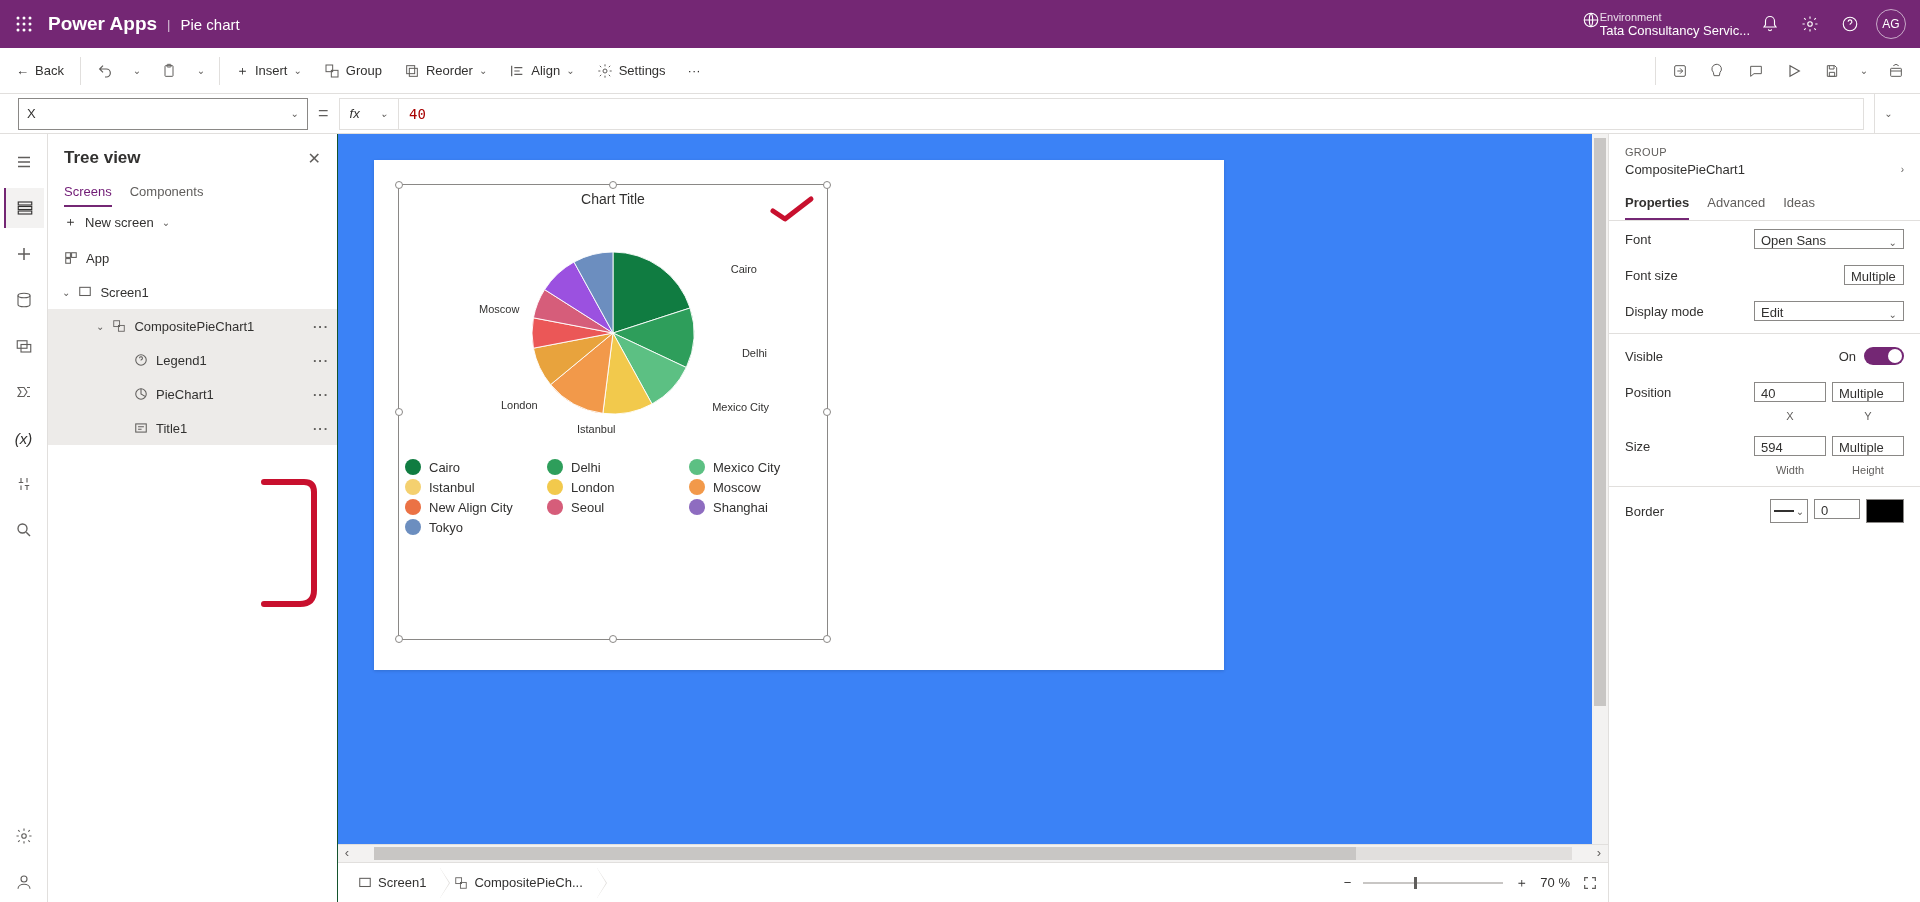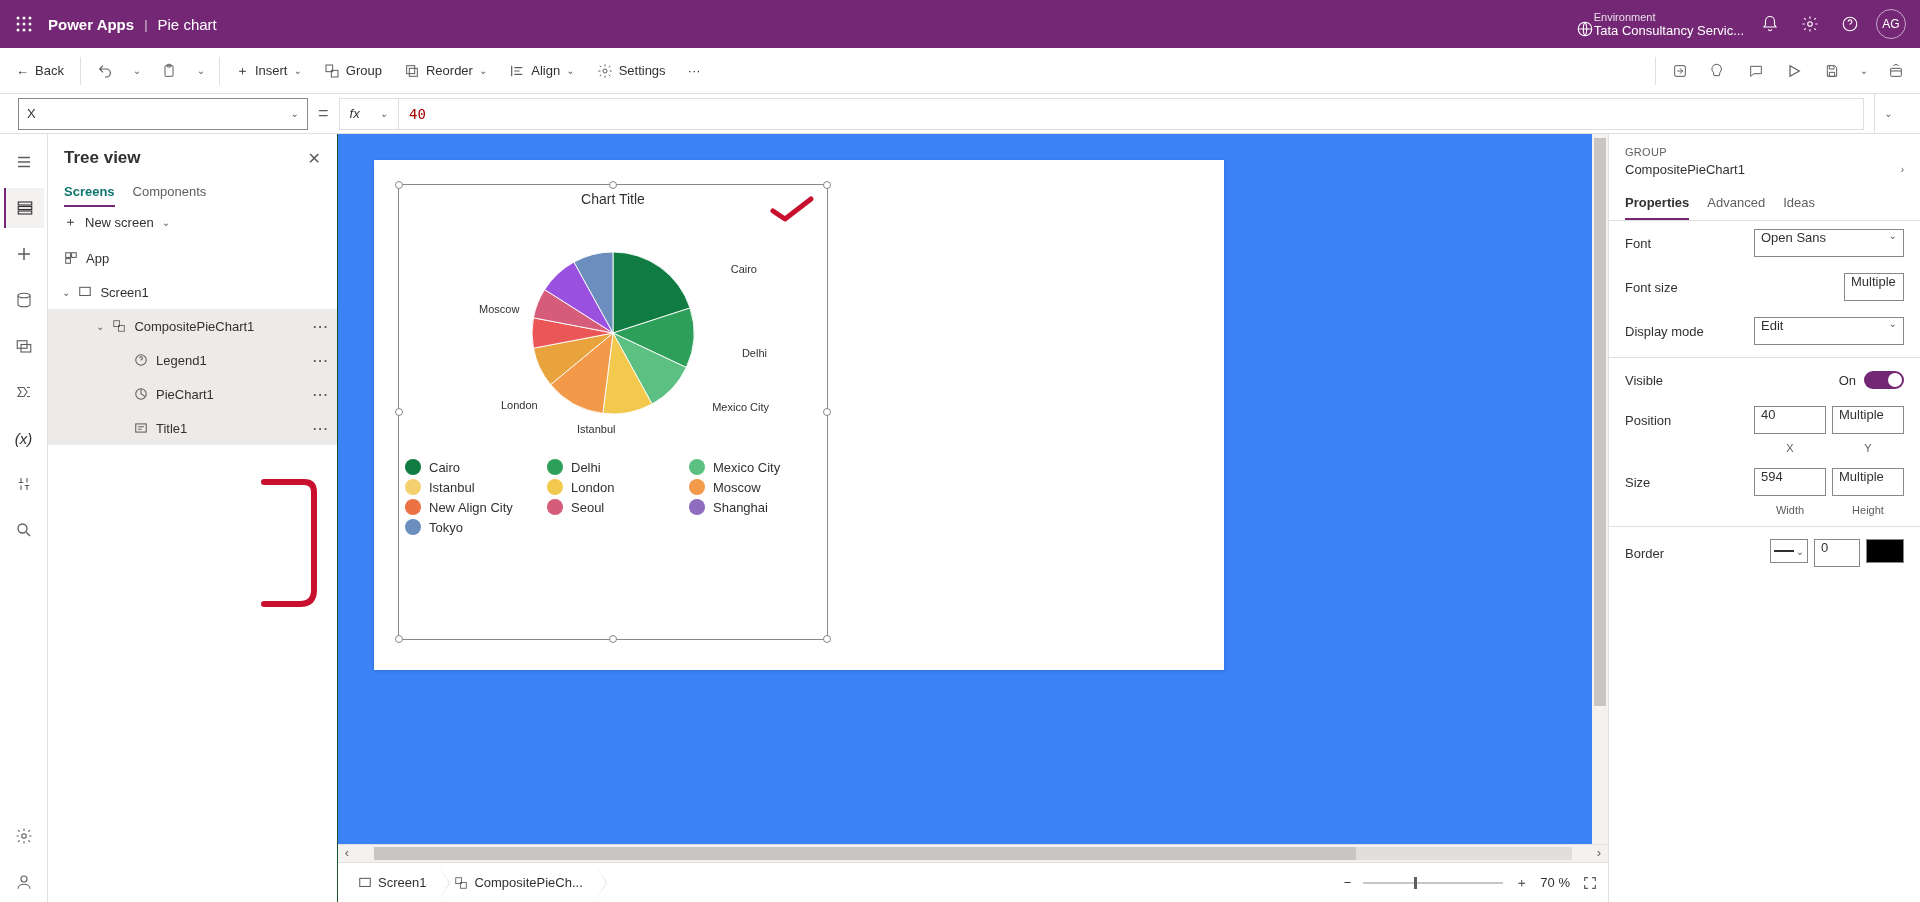--- a/index.html
+++ b/index.html
@@ -1,24 +1,24 @@
 <!DOCTYPE html>
 <html><head>
 <meta charset="utf-8">
 <style>
 *{box-sizing:border-box;margin:0;padding:0;font-family:"Segoe UI",Arial,sans-serif;font-size:13px;color:#323130}
 body{background:#fff;overflow:hidden}
 .topbar{background:#742774;height:48px;display:flex;align-items:center;color:#fff;padding:0 8px}
 .topbar *{color:#fff}
 .waffle{width:32px;height:32px;display:flex;align-items:center;justify-content:center;border-radius:2px}
-.brand{font-size:15px;font-weight:600;margin-left:8px}
+.brand{font-size:19px;font-weight:600;margin-left:8px}
 .divider-v{margin:0 10px;opacity:.7}
 .pagename{font-size:15px}
 .topgap{flex:1}
-.envblock{display:flex;align-items:flex-end;gap:0;margin-right:6px}
+.envblock{display:flex;align-items:flex-start;gap:0;margin-right:0}
 .envblock .small{font-size:11px;opacity:.85}
 .envblock .big{font-size:13px}
 .topicon{width:40px;height:40px;display:flex;align-items:center;justify-content:center}
 .avatar{width:30px;height:30px;border-radius:50%;border:1px solid rgba(255,255,255,.6);display:flex;align-items:center;justify-content:center;font-size:12px;margin:0 6px}
 
 .cmdbar{height:46px;border-bottom:1px solid #e1dfdd;display:flex;align-items:center;padding:0 6px;gap:2px}
 .cmdbtn{height:36px;padding:0 10px;display:flex;align-items:center;gap:6px;border-radius:2px}
 .vline{width:1px;height:28px;background:#e1dfdd;margin:0 4px}
 .arrowbtn{width:24px;height:36px;display:flex;align-items:center;justify-content:center}
 .cmdgap{flex:1}
@@ -35,21 +35,21 @@
 .rail{width:48px;border-right:1px solid #e1dfdd;display:flex;flex-direction:column;align-items:center;padding-top:8px;gap:6px}
 .railbtn{width:40px;height:40px;display:flex;align-items:center;justify-content:center;color:#605e5c}
 .railbtn.active{border-left:2px solid #742774;background:#f3f2f1}
 .railgap{flex:1}
 
 .panel{width:290px;border-right:1px solid #14532d;display:flex;flex-direction:column;background:#fff}
 .panelhead{padding:14px 16px 10px;display:flex;justify-content:space-between;align-items:center}
 .panelhead h2{font-size:17px;font-weight:600}
 .tabs{display:flex;gap:18px;padding:0 16px}
 .tab{padding:6px 0;font-size:13px;color:#605e5c;border-bottom:2px solid transparent}
-.tab.active{color:#0f766e;border-bottom-color:#742774;font-weight:700}
+.tab.active{color:#701a75;border-bottom-color:#742774;font-weight:400}
 .searchbox{margin:8px 16px;height:32px;border:1px solid #323130;display:flex;align-items:center;padding:0 8px;gap:6px}
 .searchbox input{border:none;outline:none;flex:1;font-size:13px}
 .newscreen{padding:6px 16px;display:flex;align-items:center;gap:8px;color:#605e5c}
 .tree{flex:1;overflow:auto;padding-top:4px}
 .treeitem{height:34px;display:flex;align-items:center;gap:6px;padding-right:8px}
 .treeitem.sel{background:#edebe9}
 .indent1{padding-left:14px}
 .indent3{padding-left:48px}
 .indent4{padding-left:84px}
 .ticon{width:18px;height:18px;display:flex;align-items:center;justify-content:center;color:#605e5c}
@@ -85,21 +85,21 @@
 .props{width:312px;border-left:1px solid #e1dfdd;background:#fff;display:flex;flex-direction:column}
 .phead{padding:12px 16px 4px}
 .phead .kind{font-size:11px;color:#605e5c;letter-spacing:.3px}
 .phead .name{font-size:16px;padding-top:4px;display:flex;justify-content:space-between;align-items:center}
 .ptabs{display:flex;gap:18px;padding:0 16px;margin-top:6px;border-bottom:1px solid #e1dfdd}
 .ptab{padding:8px 0;font-size:13px;color:#605e5c;border-bottom:2px solid transparent}
 .ptab.active{color:#323130;border-bottom-color:#742774;font-weight:600}
 .plist{flex:1;overflow:auto}
 .prow{display:flex;align-items:center;justify-content:space-between;padding:8px 16px;min-height:36px}
 .sep{border-top:1px solid #e1dfdd;margin:4px 0}
-.pinput{width:150px;height:28px;border:1px solid #8a8886;padding:0 6px;background:#fff;display:flex;align-items:flex-start;justify-content:space-between}
+.pinput{width:150px;height:20px;border:1px solid #8a8886;padding:0 6px;background:#fff;display:flex;align-items:flex-end;justify-content:space-between}
 .pinput.sm{width:72px}
 .toggle{width:40px;height:18px;border-radius:9px;background:#742774;position:relative}
 .toggle::after{content:"";position:absolute;right:2px;top:2px;width:14px;height:14px;border-radius:50%;background:#fff}
 .twocol{display:flex;gap:6px}
 .sublabel{font-size:11px;color:#605e5c;text-align:center;flex:1}
 .sublabels{display:flex;gap:6px;padding:0 16px 6px;justify-content:flex-end;width:100%}
 .sublabels .sublabel{width:72px;flex:none}
 .colorswatch{width:38px;height:24px;background:#000;border:1px solid #8a8886}
 .linestyle{width:38px;height:24px;border:1px solid #8a8886;display:flex;align-items:center;justify-content:center}
 svg{display:block}

